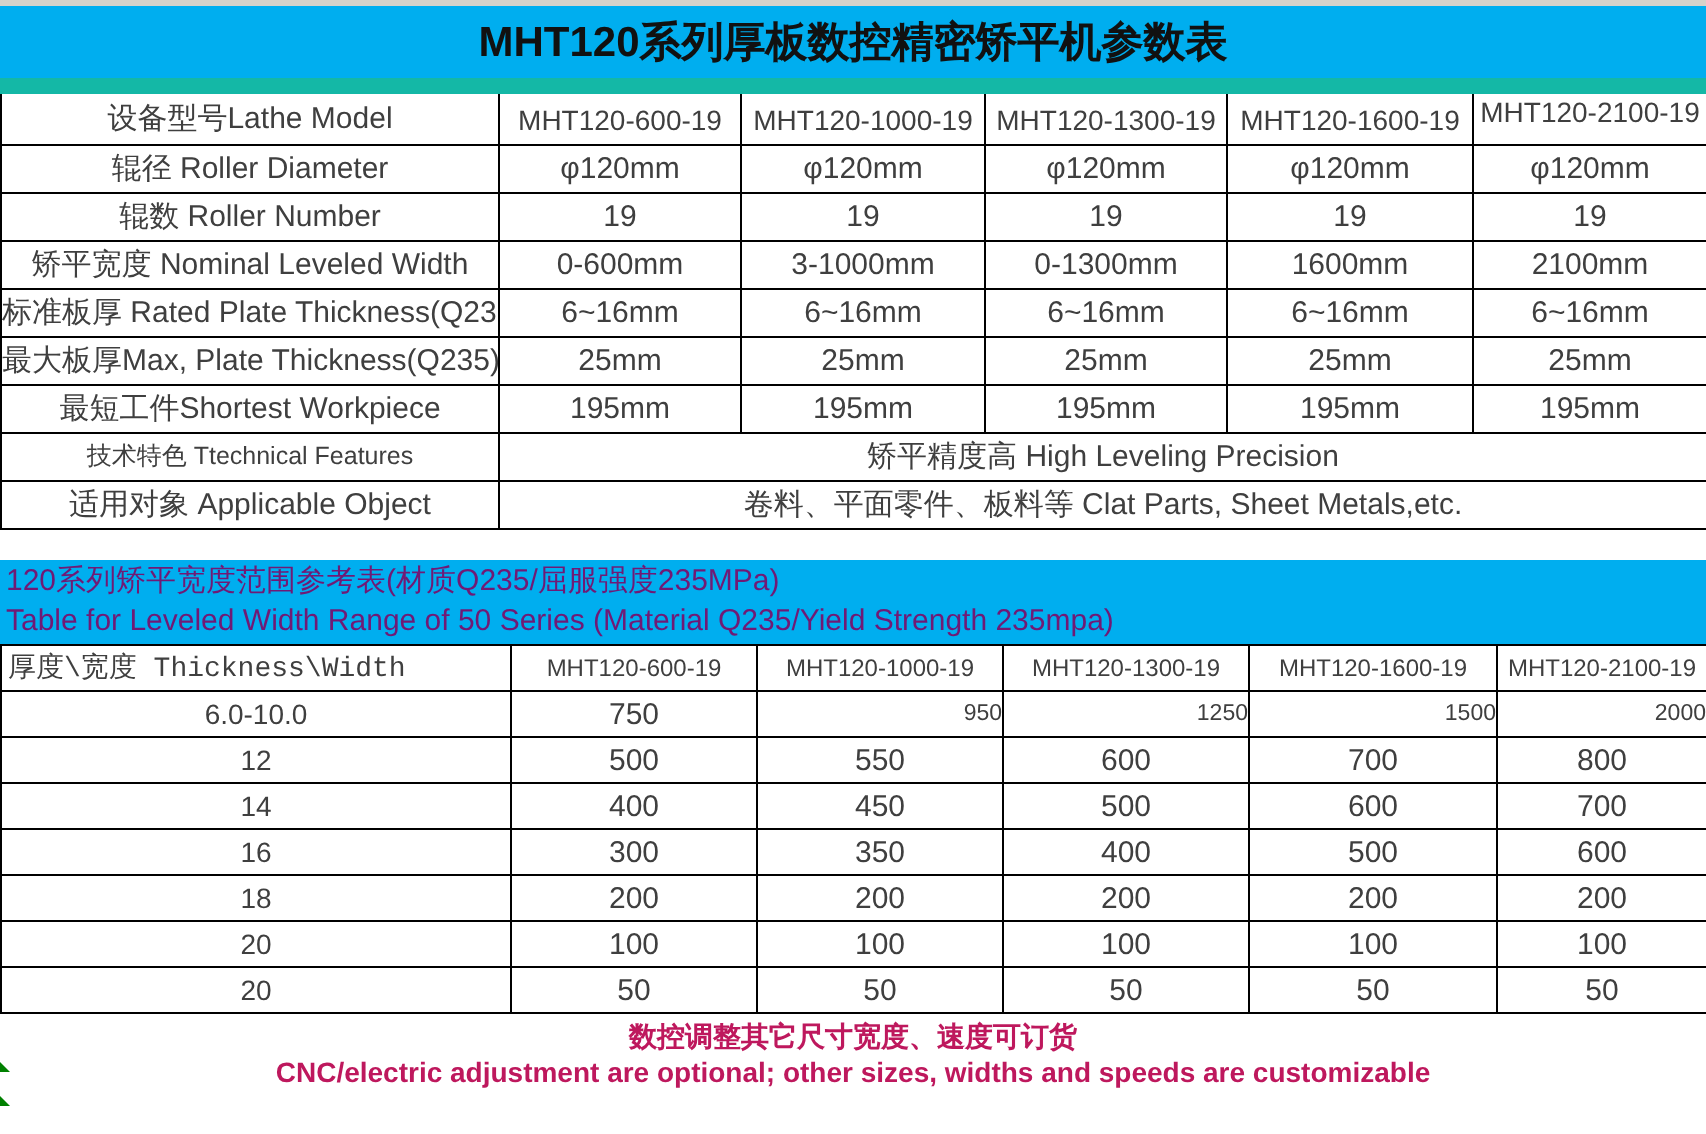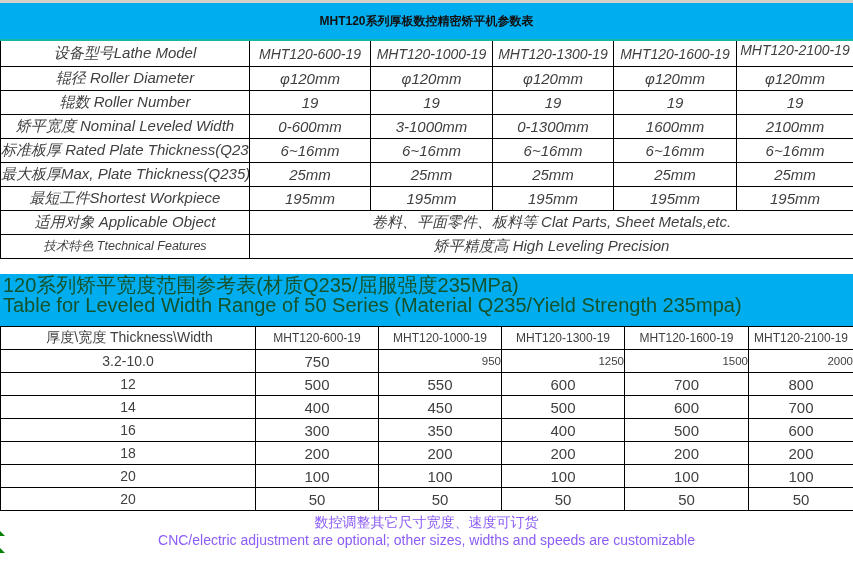--- a/index.html
+++ b/index.html
@@ -4,54 +4,54 @@
 <style>
   html,body { margin:0; padding:0; background:#ffffff; }
   body { font-family:"Liberation Sans","DejaVu Sans",sans-serif; }
   .page { position:relative; width:853px; height:567px; background:#fff; overflow:hidden; }
 
   .topstrip { height:3px; background:#d6d2ca; }
 
   .titlebar {
     height:36px; background:#00AEEF;
     display:flex; align-items:center; justify-content:center;
-    font-size:12px; font-weight:bold; color:#111;
+    font-size:21px; font-weight:bold; color:#111;
   }
 
   table { border-collapse:collapse; table-layout:fixed; width:853px; }
   td {
     border:1px solid #000; padding:0; height:23px;
     text-align:center; vertical-align:middle;
     color:#3f3f3f; font-size:15px; white-space:nowrap; overflow:hidden;
   }
 
-  #t1 { border-top:2px solid #14b8a6;font-style:italic; }
+  #t1 { border-top:8px solid #14b8a6; }
   #t1 tr.model-row td { height:25px; }
   .wrapclip {
     white-space:normal; word-break:break-all;
     height:25px; line-height:19px; overflow:hidden; font-size:14px;
   }
   #t1 td.model-h { font-size:14px; }
   .small-label { font-size:12.5px; }
 
   .gap { height:15px; }
 
   .band2 {
-    box-sizing:border-box; height:52px; background:#00AEEF;
-    color:#14532d; font-size:20px; line-height:20px;
+    box-sizing:border-box; height:42px; background:#00AEEF;
+    color:#701a75; font-size:15px; line-height:20px;
     padding:1px 0 0 3px;
   }
 
-  #t2 td.corner { text-align:center; font-size:14px; padding-left:3px; }
+  #t2 td.corner { text-align:left; font-size:14px; padding-left:3px;font-family:Liberation Mono, monospace; }
   #t2 td.model-h { font-size:12px; }
   #t2 td.thk { font-size:14px; }
   #t2 td { height:22px; }
   #t2 td.sm { font-size:11.5px;text-align:right; }
 
-  .footer { margin-top:2px; text-align:center; color:#8b5cf6; font-weight:normal; }
+  .footer { margin-top:2px; text-align:center; color:#be185d; font-weight:bold; }
   .footer .line { font-size:14px; line-height:18px; }
 
   .gmark {
     position:absolute; left:0; width:5px; height:5px; background:#008000;
     clip-path:polygon(0 0, 0 100%, 100% 100%);
   }
   #gmark1 { top:531px; }
   #gmark2 { top:548px; }
 </style>
 </head>
@@ -125,26 +125,26 @@
       </tr>
       <tr>
         <td>最短工件Shortest Workpiece</td>
         <td>195mm</td>
         <td>195mm</td>
         <td>195mm</td>
         <td>195mm</td>
         <td>195mm</td>
       </tr>
       <tr>
+        <td class="small-label">技术特色 Ttechnical Features</td>
+        <td colspan="5">矫平精度高 High Leveling Precision</td>
+      </tr>
+      <tr>
         <td>适用对象 Applicable Object</td>
         <td colspan="5">卷料、平面零件、板料等 Clat Parts, Sheet Metals,etc.</td>
-      </tr>
-      <tr>
-        <td class="small-label">技术特色 Ttechnical Features</td>
-        <td colspan="5">矫平精度高 High Leveling Precision</td>
       </tr>
     </tbody>
   </table>
 
   <div class="gap"></div>
 
   <div class="band2">
     <div>120系列矫平宽度范围参考表(材质Q235/屈服强度235MPa)</div>
     <div>Table for Leveled Width Range of 50 Series (Material Q235/Yield Strength 235mpa)</div>
   </div>
@@ -161,21 +161,21 @@
     <tbody>
       <tr>
         <td class="corner">厚度\宽度 Thickness\Width</td>
         <td class="model-h">MHT120-600-19</td>
         <td class="model-h">MHT120-1000-19</td>
         <td class="model-h">MHT120-1300-19</td>
         <td class="model-h">MHT120-1600-19</td>
         <td class="model-h">MHT120-2100-19</td>
       </tr>
       <tr>
-        <td class="thk">3.2-10.0</td>
+        <td class="thk">6.0-10.0</td>
         <td>750</td>
         <td class="sm">950</td>
         <td class="sm">1250</td>
         <td class="sm">1500</td>
         <td class="sm">2000</td>
       </tr>
       <tr>
         <td class="thk">12</td>
         <td>500</td>
         <td>550</td>

